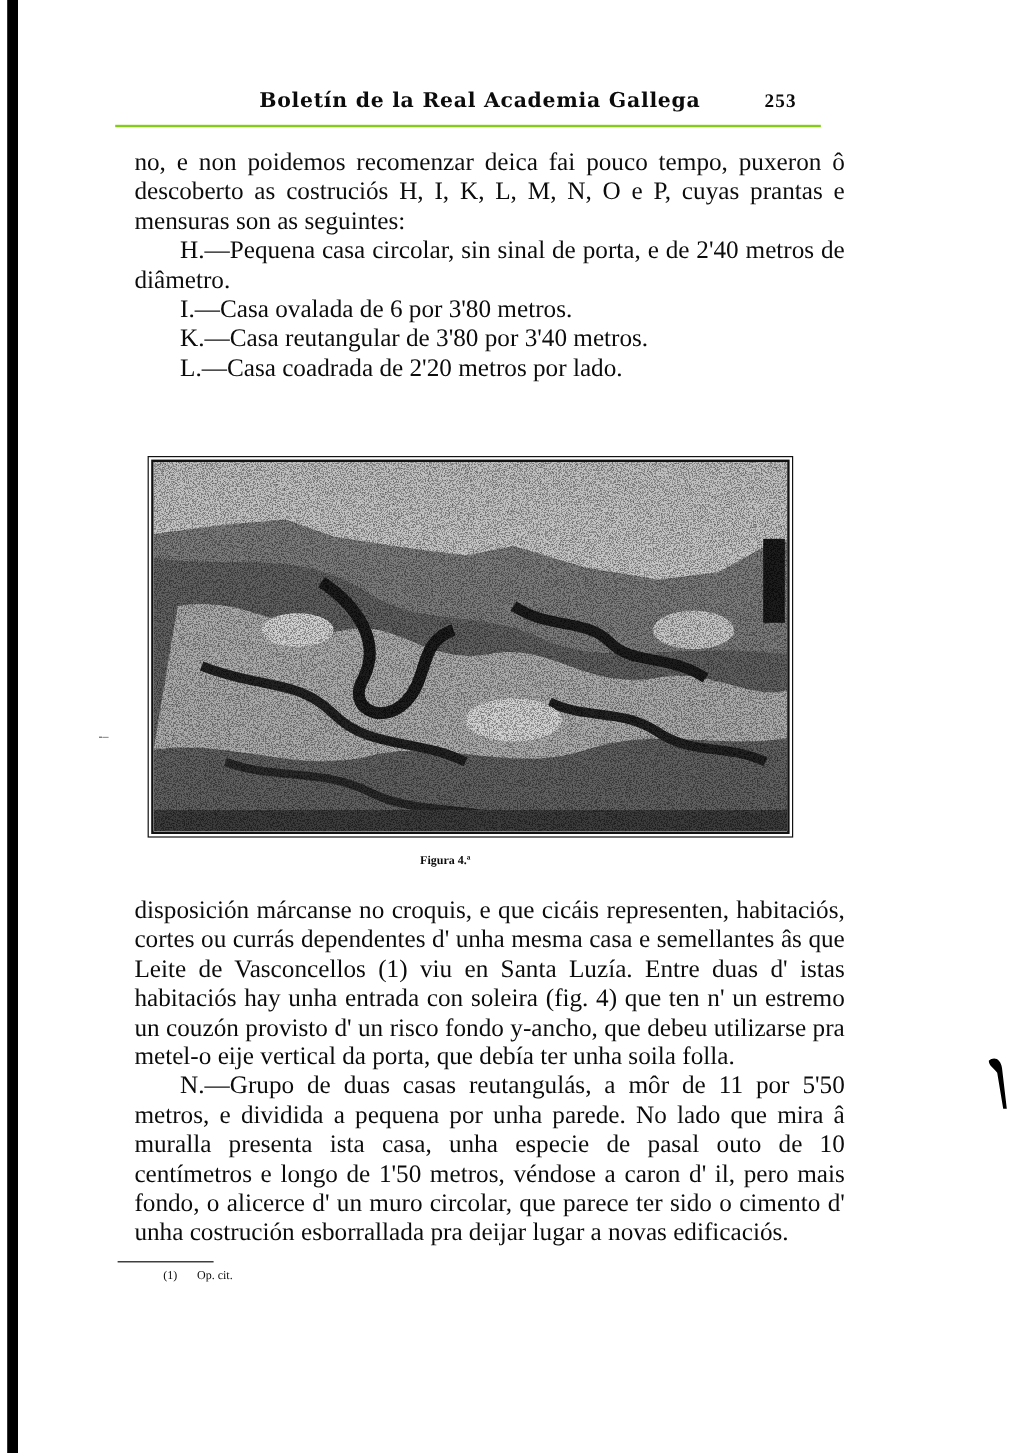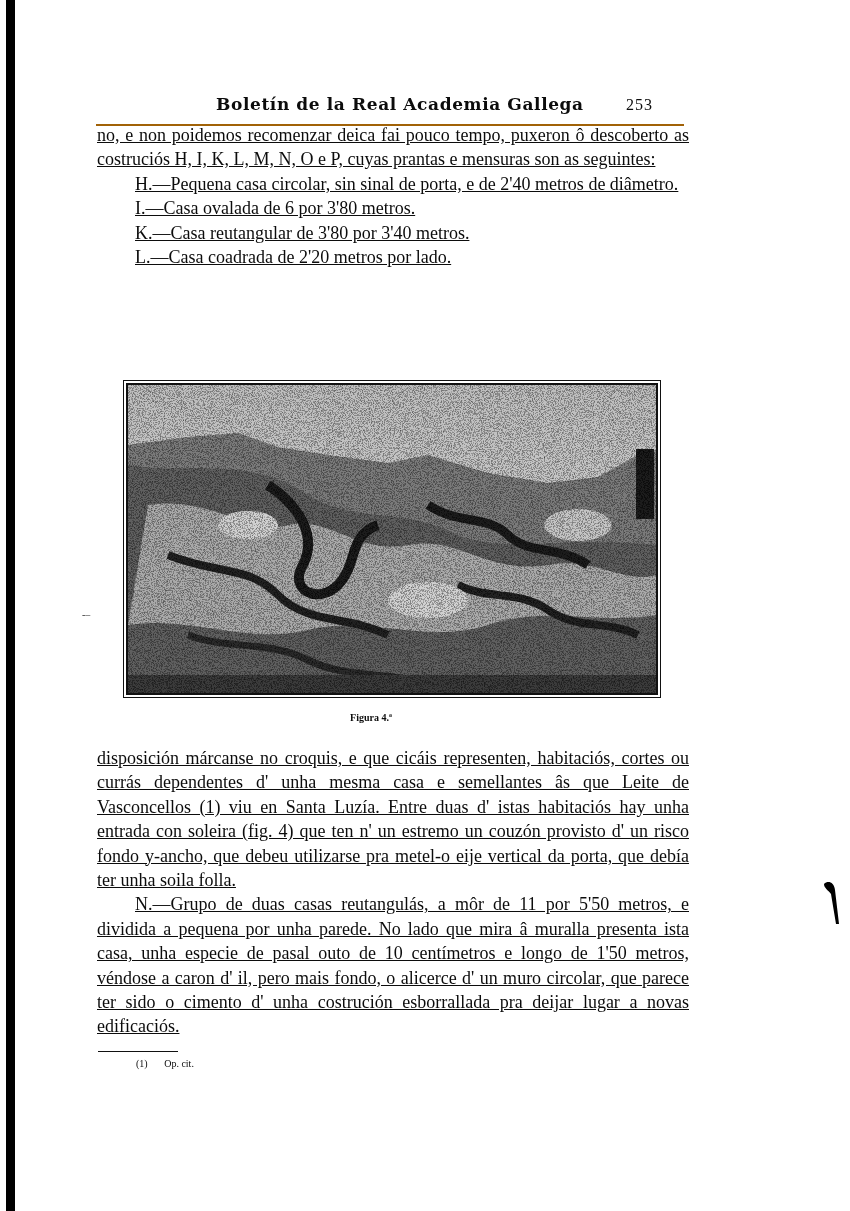--- a/index.html
+++ b/index.html
@@ -22,48 +22,46 @@
       width: 9px;
       height: 1211px;
       background: #000;
     }
     .header {
       position: absolute;
       left: 96px;
       top: 70px;
       width: 588px;
       height: 34px;
-      border-bottom: 2px solid #a16207;
-      margin-top: 20px;
+      border-bottom: 2px solid #84cc16;
     }
     .header-title {
       position: absolute;
       left: 120px;
       top: 4px;
       font-family: "DejaVu Serif", "Liberation Serif", serif;
       font-weight: bold;
       font-size: 17px;
       letter-spacing: 0.6px;
     }
     .page-number {
       position: absolute;
-      right: 31px;
+      right: 20px;
       top: 6px;
-      font-weight: normal;
+      font-weight: bold;
       font-size: 16px;
       letter-spacing: 1px;
     }
     .text-block {
       position: absolute;
-      left: 97px;
+      left: 112px;
       width: 592px;
-      font-size: 18px;
+      font-size: 21px;
       line-height: 24.4px;
       text-align: justify;
-      text-decoration: underline;
     }
     .text-block p {
       margin: 0;
     }
     .indent {
       text-indent: 38px;
     }
     .block-1 { top: 123px; }
     .block-2 { top: 746px; }
     .figure {

